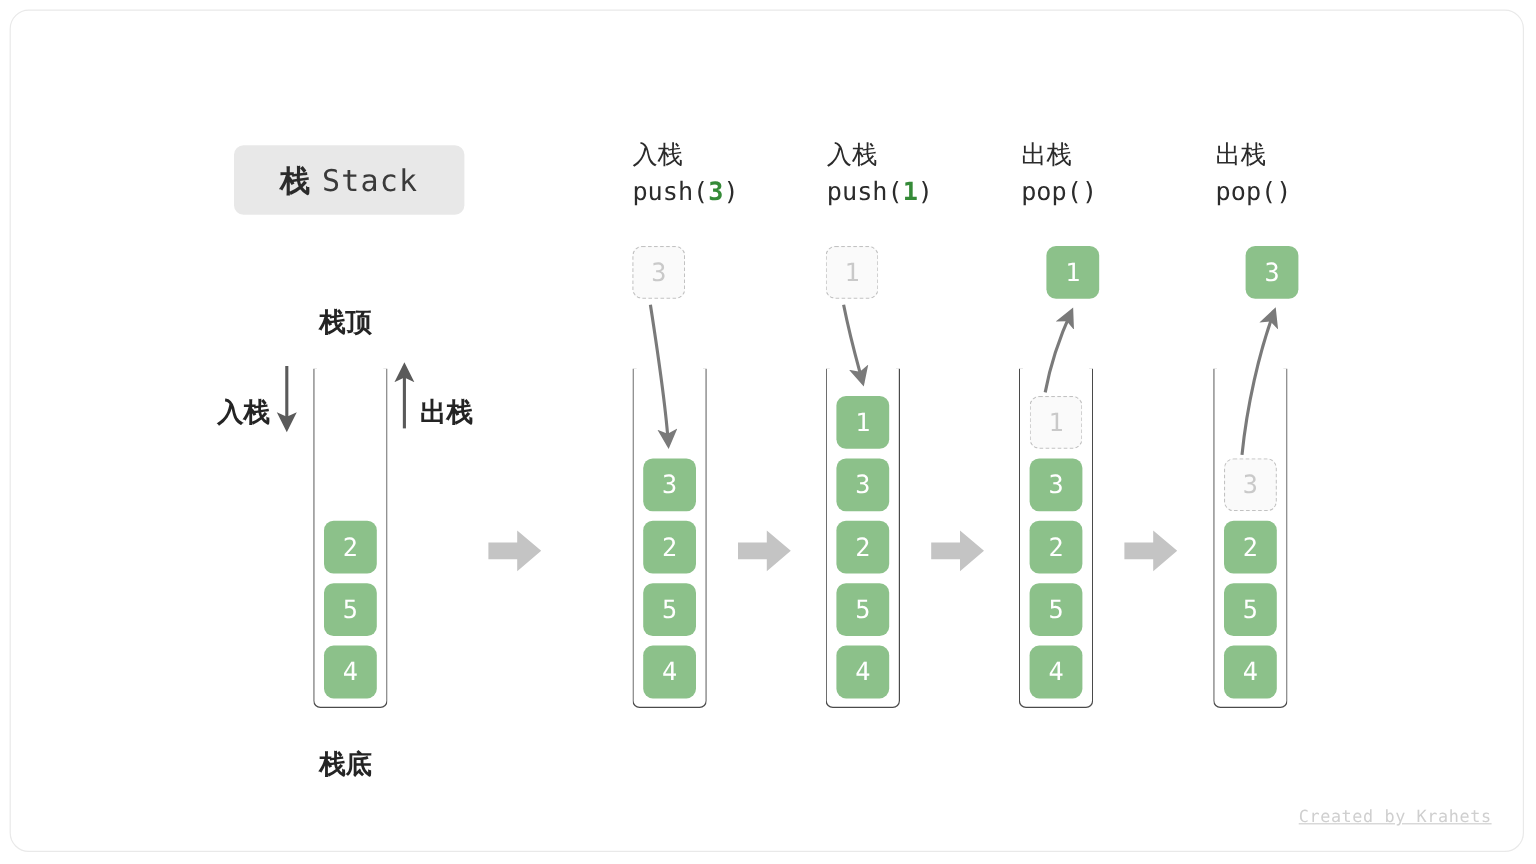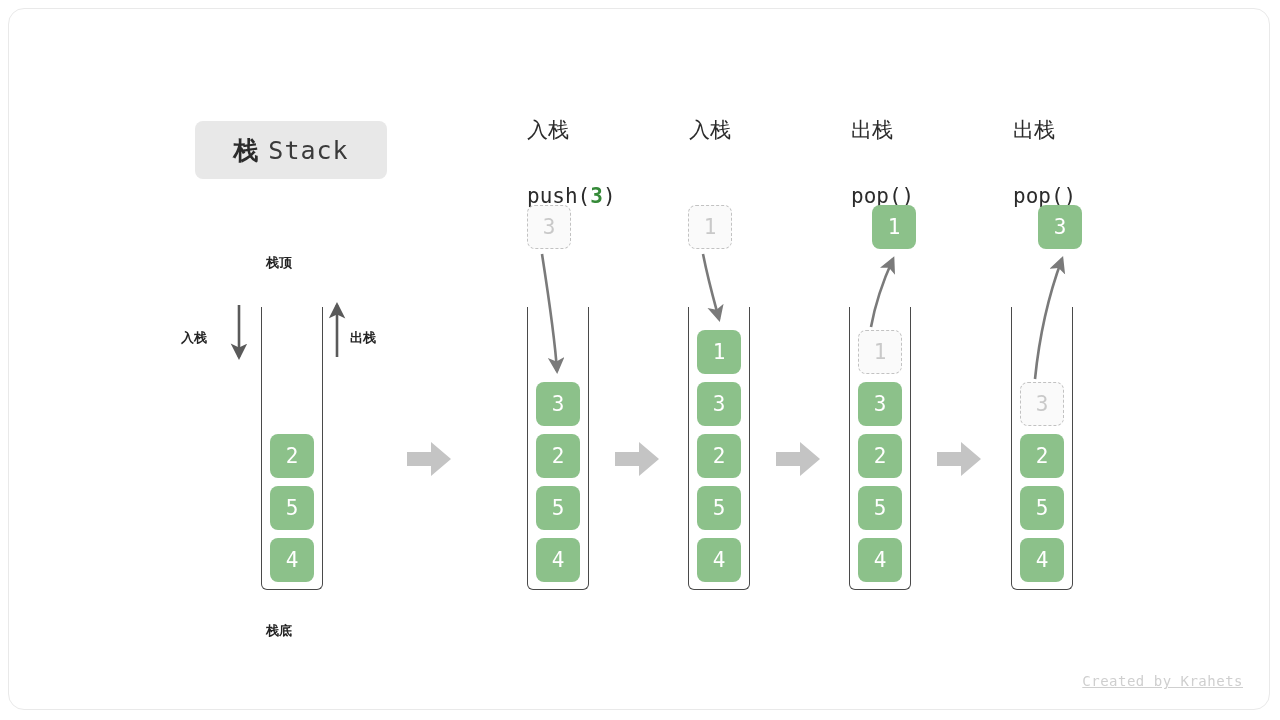--- a/index.html
+++ b/index.html
@@ -53,21 +53,21 @@
     font-size: 25px;
     font-weight: normal;
     color: #3a3a3a;
     letter-spacing: 1px;
   }
 
   
   .cn-label {
     position: absolute;
     font-family: "Liberation Sans", sans-serif;
-    font-size: 13px;
+    font-size: 22px;
     font-weight: bold;
     color: #242424;
     white-space: nowrap;
   }
 
   
   .col-head {
     position: absolute;
     top: 106px;
     width: 180px;
@@ -79,21 +79,20 @@
     font-family: "Liberation Sans", sans-serif;
     font-size: 21px;
     font-weight: normal;
     color: #2b2b2b;
   }
   .col-head .line2 {
     font-family: "DejaVu Sans Mono", monospace;
     font-size: 21px;
     color: #2b2b2b;
     letter-spacing: 0px;
-    margin-top: 36px;
   }
   .col-head .arg {
     color: #358a38;
     font-weight: bold;
   }
 
   
   .stack-frame {
     position: absolute;
     width: 62px;
@@ -199,20 +198,21 @@
   <div class="cell solid" style="left:527px; top:425px;">2</div>
   <div class="cell solid" style="left:527px; top:477px;">5</div>
   <div class="cell solid" style="left:527px; top:529px;">4</div>
 
   <svg class="flow-arrow" style="left:604px;" viewBox="0 0 48 40">
     <polygon points="2,13 26,13 26,3 46,20 26,37 26,27 2,27" fill="#c4c4c4"></polygon>
   </svg>
 
   <div class="col-head" style="left:680px;">
     <div class="line1">入栈</div>
+    <div class="line2"><span>push(</span><span class="arg">1</span><span>)</span></div>
   </div>
 
   <div class="cell ghost" style="left:679px; top:196px;">1</div>
 
   <div class="stack-frame" style="left:679px; top:298px; height:283px;"></div>
 
   <div class="cell solid" style="left:688px; top:321px;">1</div>
   <div class="cell solid" style="left:688px; top:373px;">3</div>
   <div class="cell solid" style="left:688px; top:425px;">2</div>
   <div class="cell solid" style="left:688px; top:477px;">5</div>

